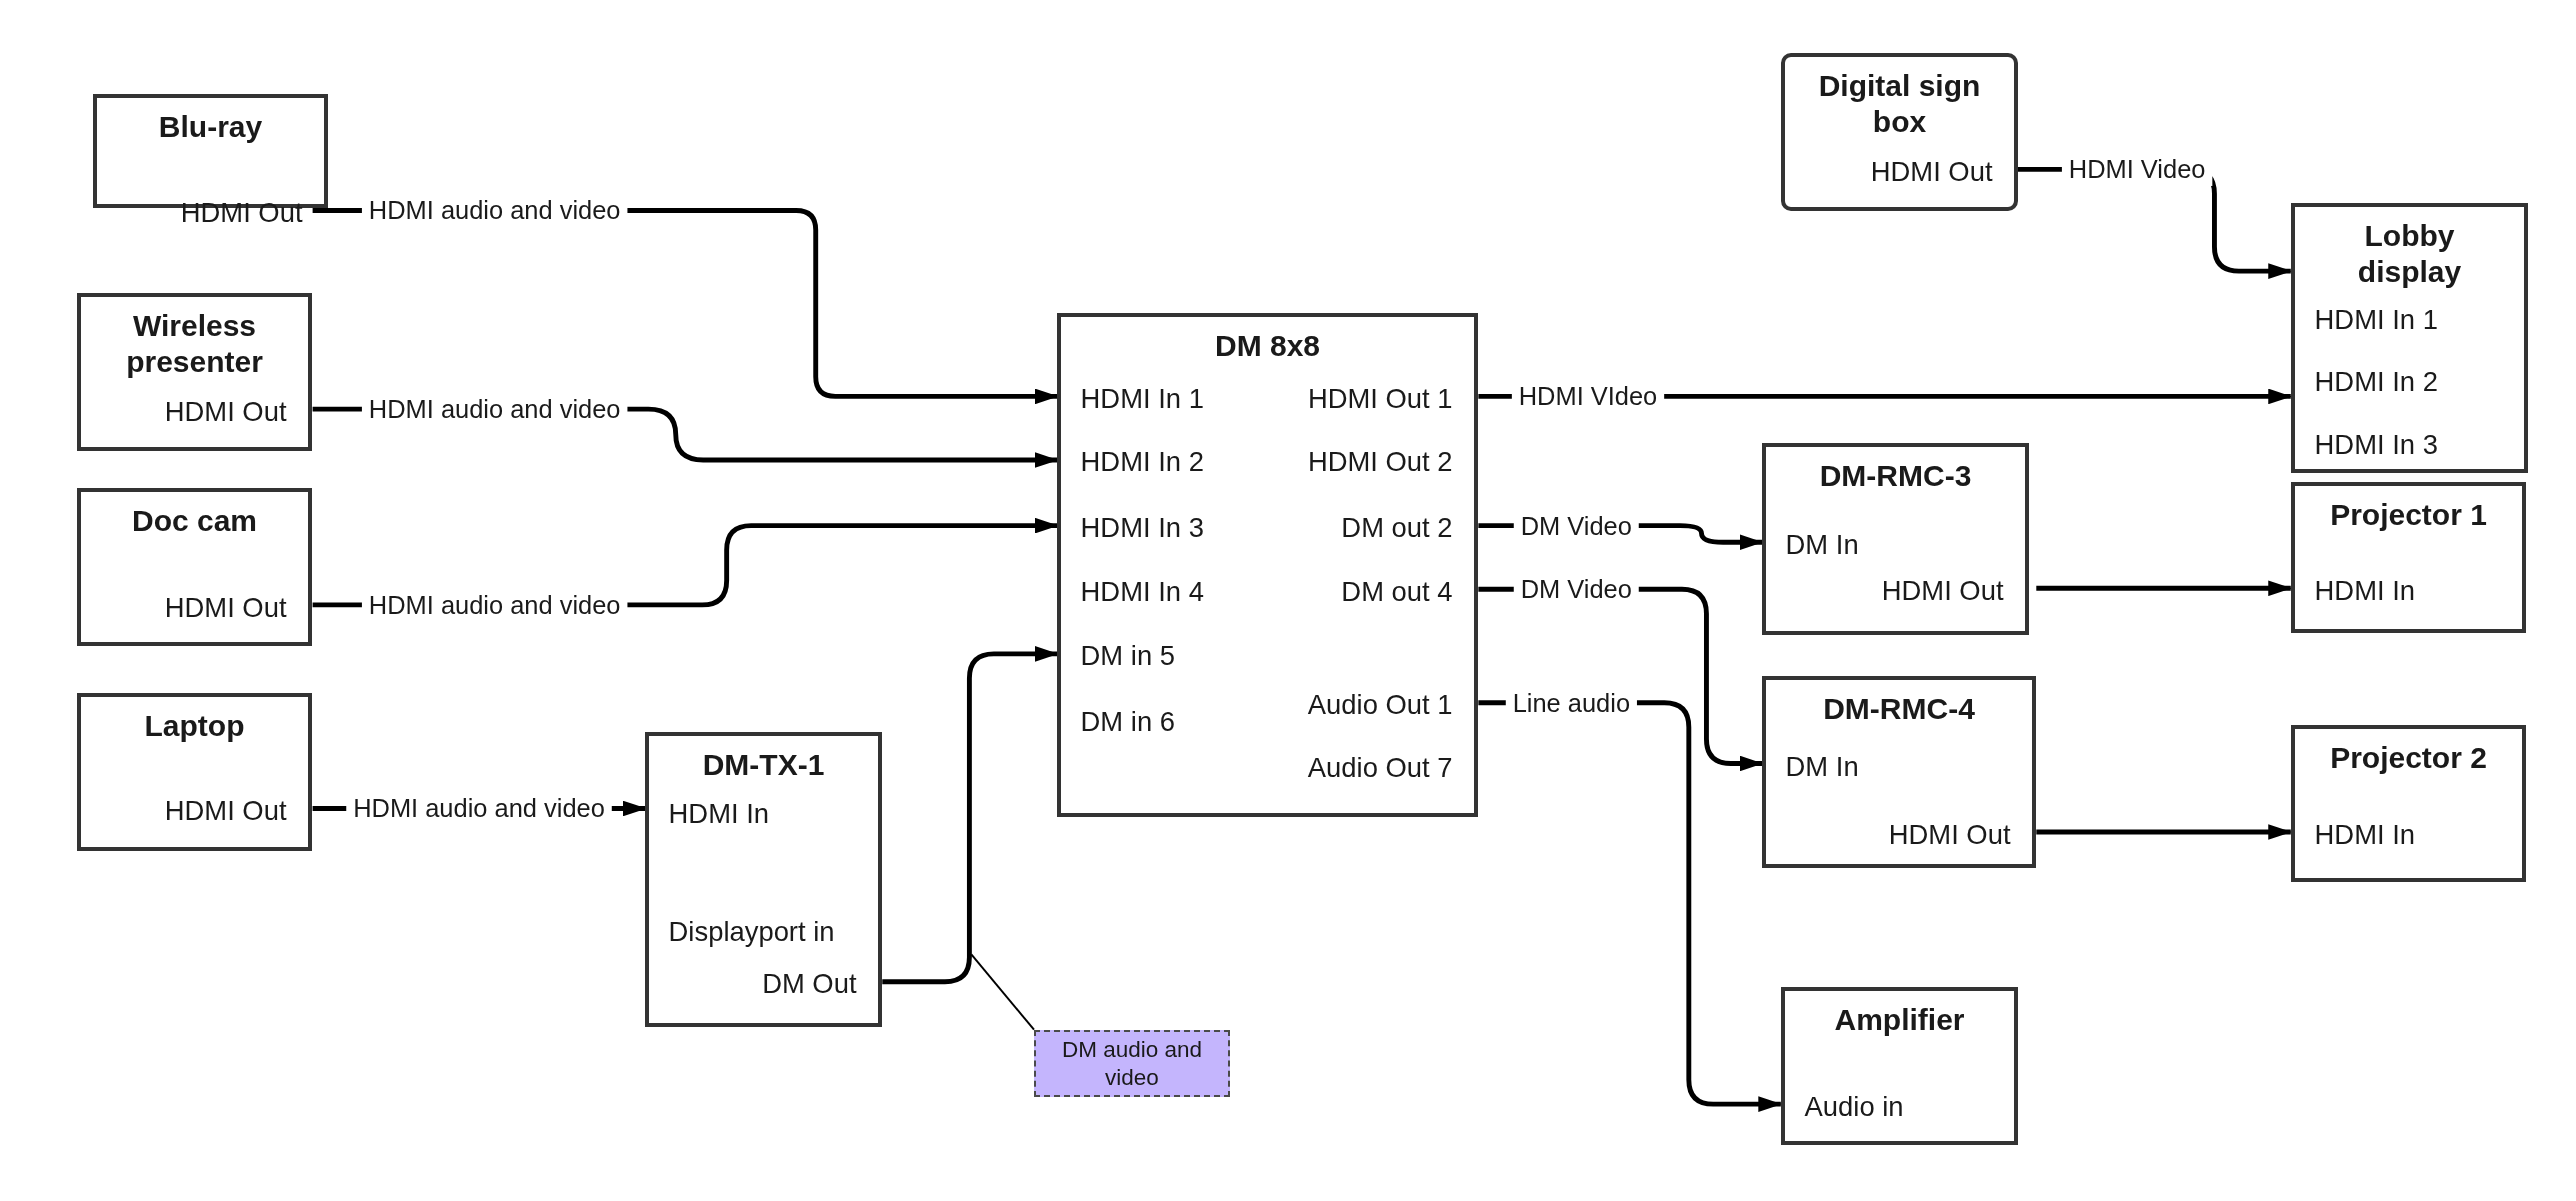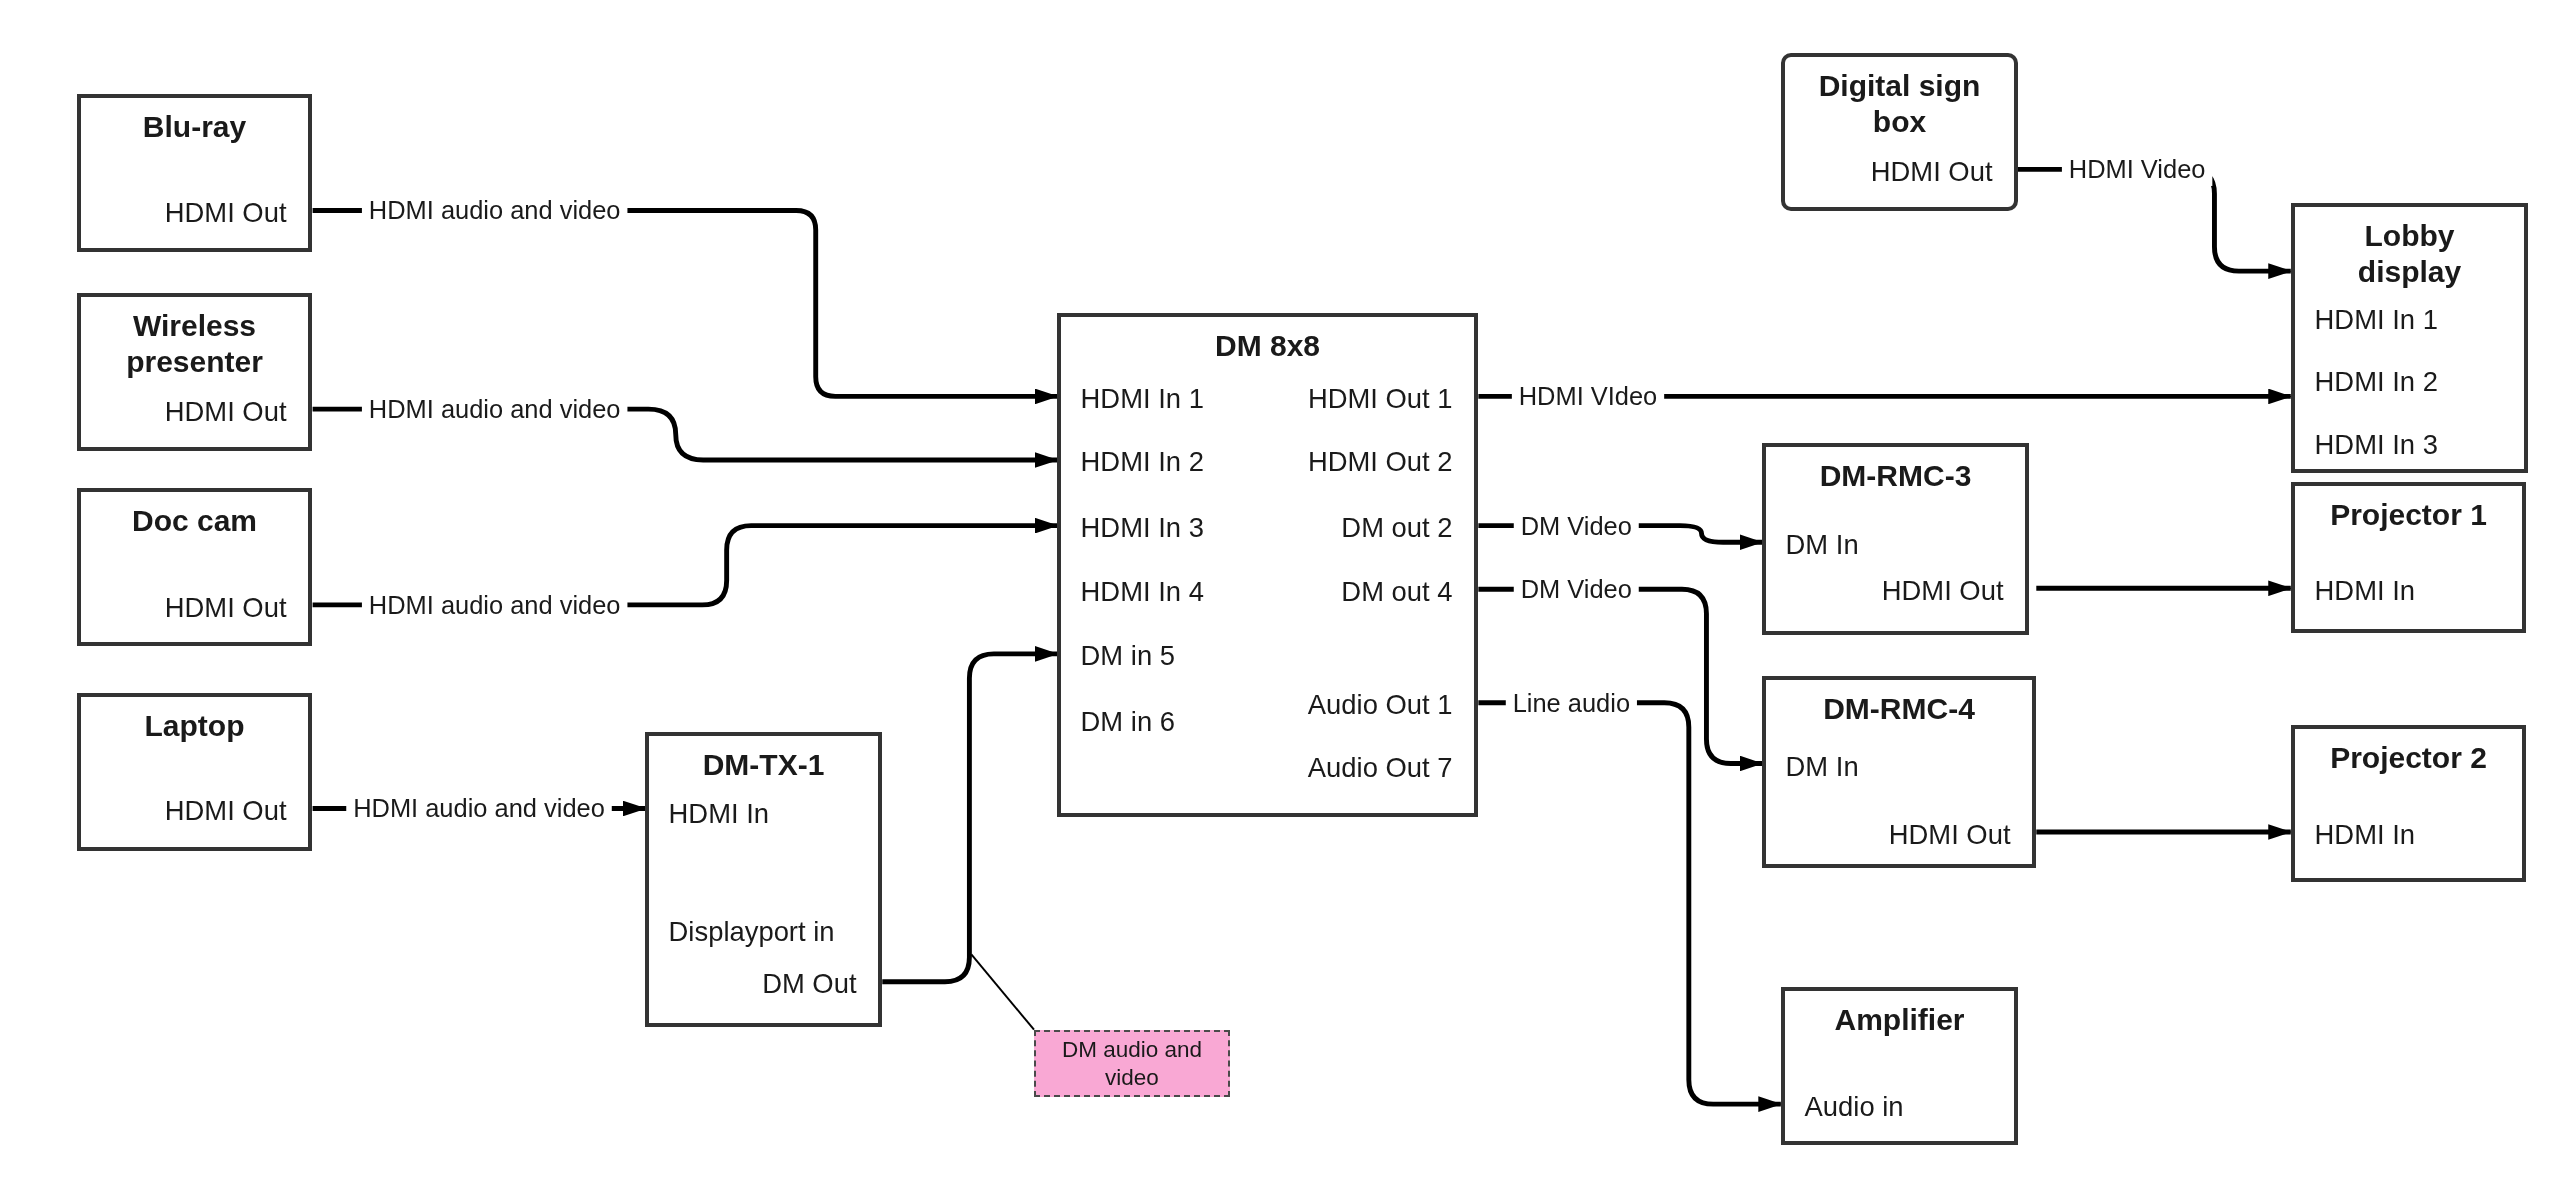--- a/index.html
+++ b/index.html
@@ -40,21 +40,21 @@
   .port.left  { left: 19.6px;  text-align: left; }
   .port.right { right: 21.5px; text-align: right; }
   .wire-label {
     font-size: 26px;
     fill: #1a1a1a;
   }
   .annotation-box {
     position: absolute;
     border: 2px dashed #4a4a4a;
     box-sizing: border-box;
-    background: #f9a8d4;
+    background: #c4b5fd;
     display: flex;
     align-items: center;
     justify-content: center;
     text-align: center;
     font-size: 22.5px;
     line-height: 27.4px;
     padding: 3.9px 17.6px;
   }
 </style>
 </head>
@@ -97,21 +97,21 @@
         <text x="2183" y="173" text-anchor="middle" dominant-baseline="central" class="wire-label">HDMI Video</text>
         <rect x="1546.15625" y="520" width="127.6875" height="34" fill="#ffffff"></rect>
         <text x="1610" y="537" text-anchor="middle" dominant-baseline="central" class="wire-label">DM Video</text>
         <rect x="1546.15625" y="585" width="127.6875" height="34" fill="#ffffff"></rect>
         <text x="1610" y="602" text-anchor="middle" dominant-baseline="central" class="wire-label">DM Video</text>
         <rect x="1538" y="701" width="134" height="34" fill="#ffffff"></rect>
         <text x="1605" y="718" text-anchor="middle" dominant-baseline="central" class="wire-label">Line audio</text>
       </g>
   </svg>
   <div id="boxes-layer">
-      <div class="device-box" style="left: 77px; top: 94px; width: 235px; height: 158px; border-color: rgb(51, 51, 51);">
+      <div class="device-box" style="left: 93px; top: 94px; width: 235px; height: 114px; border-color: rgb(51, 51, 51);">
         <div class="box-title">Blu-ray</div>
         <div class="port right" style="top: 98px;">HDMI Out</div>
       </div>
       <div class="device-box" style="left: 77px; top: 293px; width: 235px; height: 158px; border-color: rgb(51, 51, 51);">
         <div class="box-title">Wireless presenter</div>
         <div class="port right" style="top: 98px;">HDMI Out</div>
       </div>
       <div class="device-box" style="left: 77px; top: 488px; width: 235px; height: 158px; border-color: rgb(51, 51, 51);">
         <div class="box-title">Doc cam</div>
         <div class="port right" style="top: 99px;">HDMI Out</div>

